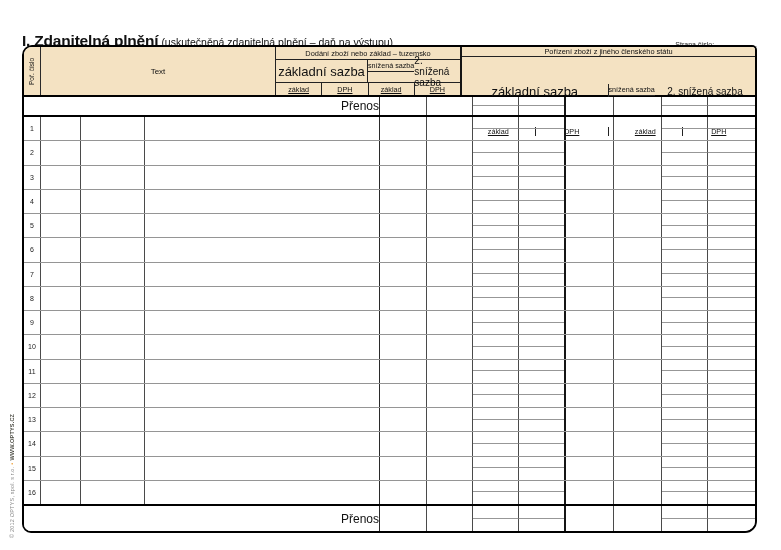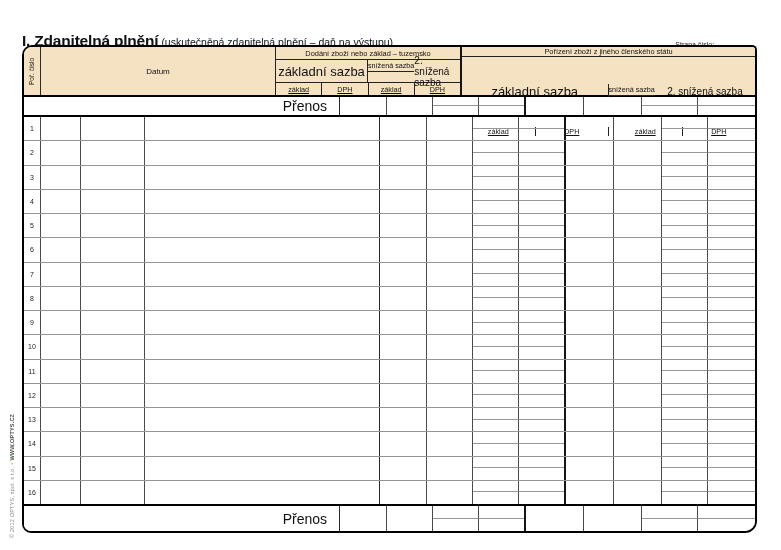--- a/index.html
+++ b/index.html
@@ -34,21 +34,21 @@
   .gr1{height:12px;box-sizing:border-box;border-bottom:1px solid #222;display:flex;align-items:center;justify-content:center;font-size:7.2px;}
   .gr2{flex:1;display:flex;align-items:center;justify-content:center;font-size:10px;}
   .gcols{flex:1;display:flex;}
   .gcols div{flex:1;box-sizing:border-box;border-right:1px solid #222;display:flex;align-items:center;justify-content:center;font-size:7.2px;text-decoration:underline;}
   .gcols div:last-child{border-right:none;}
 
   
   .prow{flex:none;display:flex;box-sizing:border-box;background:#fff;}
   .prow.top{height:20px;border-bottom:2.2px solid #000;}
   .prow.bottom{height:27px;border-top:2.2px solid #000;}
-  .plabel{width:316px;flex:none;box-sizing:border-box;border-right:1px solid #2a2a2a;display:flex;align-items:center;justify-content:flex-end;padding-right:12px;font-size:14px;}
+  .plabel{width:356px;flex:none;box-sizing:border-box;border-right:1px solid #2a2a2a;display:flex;align-items:center;justify-content:flex-end;padding-right:0;font-size:12px;}
 
   
   .vals{flex:1;display:flex;}
   .vgrp{box-sizing:border-box;display:flex;flex:none;}
   .vgrp.g1v{width:186px;border-right:2px solid #151515;}
   .vgrp.g2v{flex:1;}
   .vc{flex:1;box-sizing:border-box;border-right:1px solid #4a4a4a;}
   .vpair{flex:2;display:grid;grid-template-columns:1fr 1fr;grid-template-rows:1fr 1fr;}
   .vh{box-sizing:border-box;}
   .vh.h0{border-right:1px solid #4a4a4a;border-bottom:1px solid #979797;}
@@ -77,21 +77,21 @@
 <div class="copyright">
   <span class="c1">© 2012 OPTYS, spol. s r.o.</span><span class="c2">•</span><span class="c3">WWW.OPTYS.CZ</span>
 </div>
 
 <div class="ftable">
 
   <div class="hdr">
     <div class="hc por">
       <span class="vert">Poř. číslo</span>
     </div>
-    <div class="hc htext">Datum</div>
+    <div class="hc htext">Text</div>
 
     <div class="hgrp g1">
       <div class="gtitle">Dodání zboží nebo základ – tuzemsko</div>
       <div class="gmid">
         <div class="gbasic">základní sazba</div>
         <div class="gred">
           <div class="gr1">snížená sazba</div>
           <div class="gr2">2. snížená sazba</div>
         </div>
       </div>

